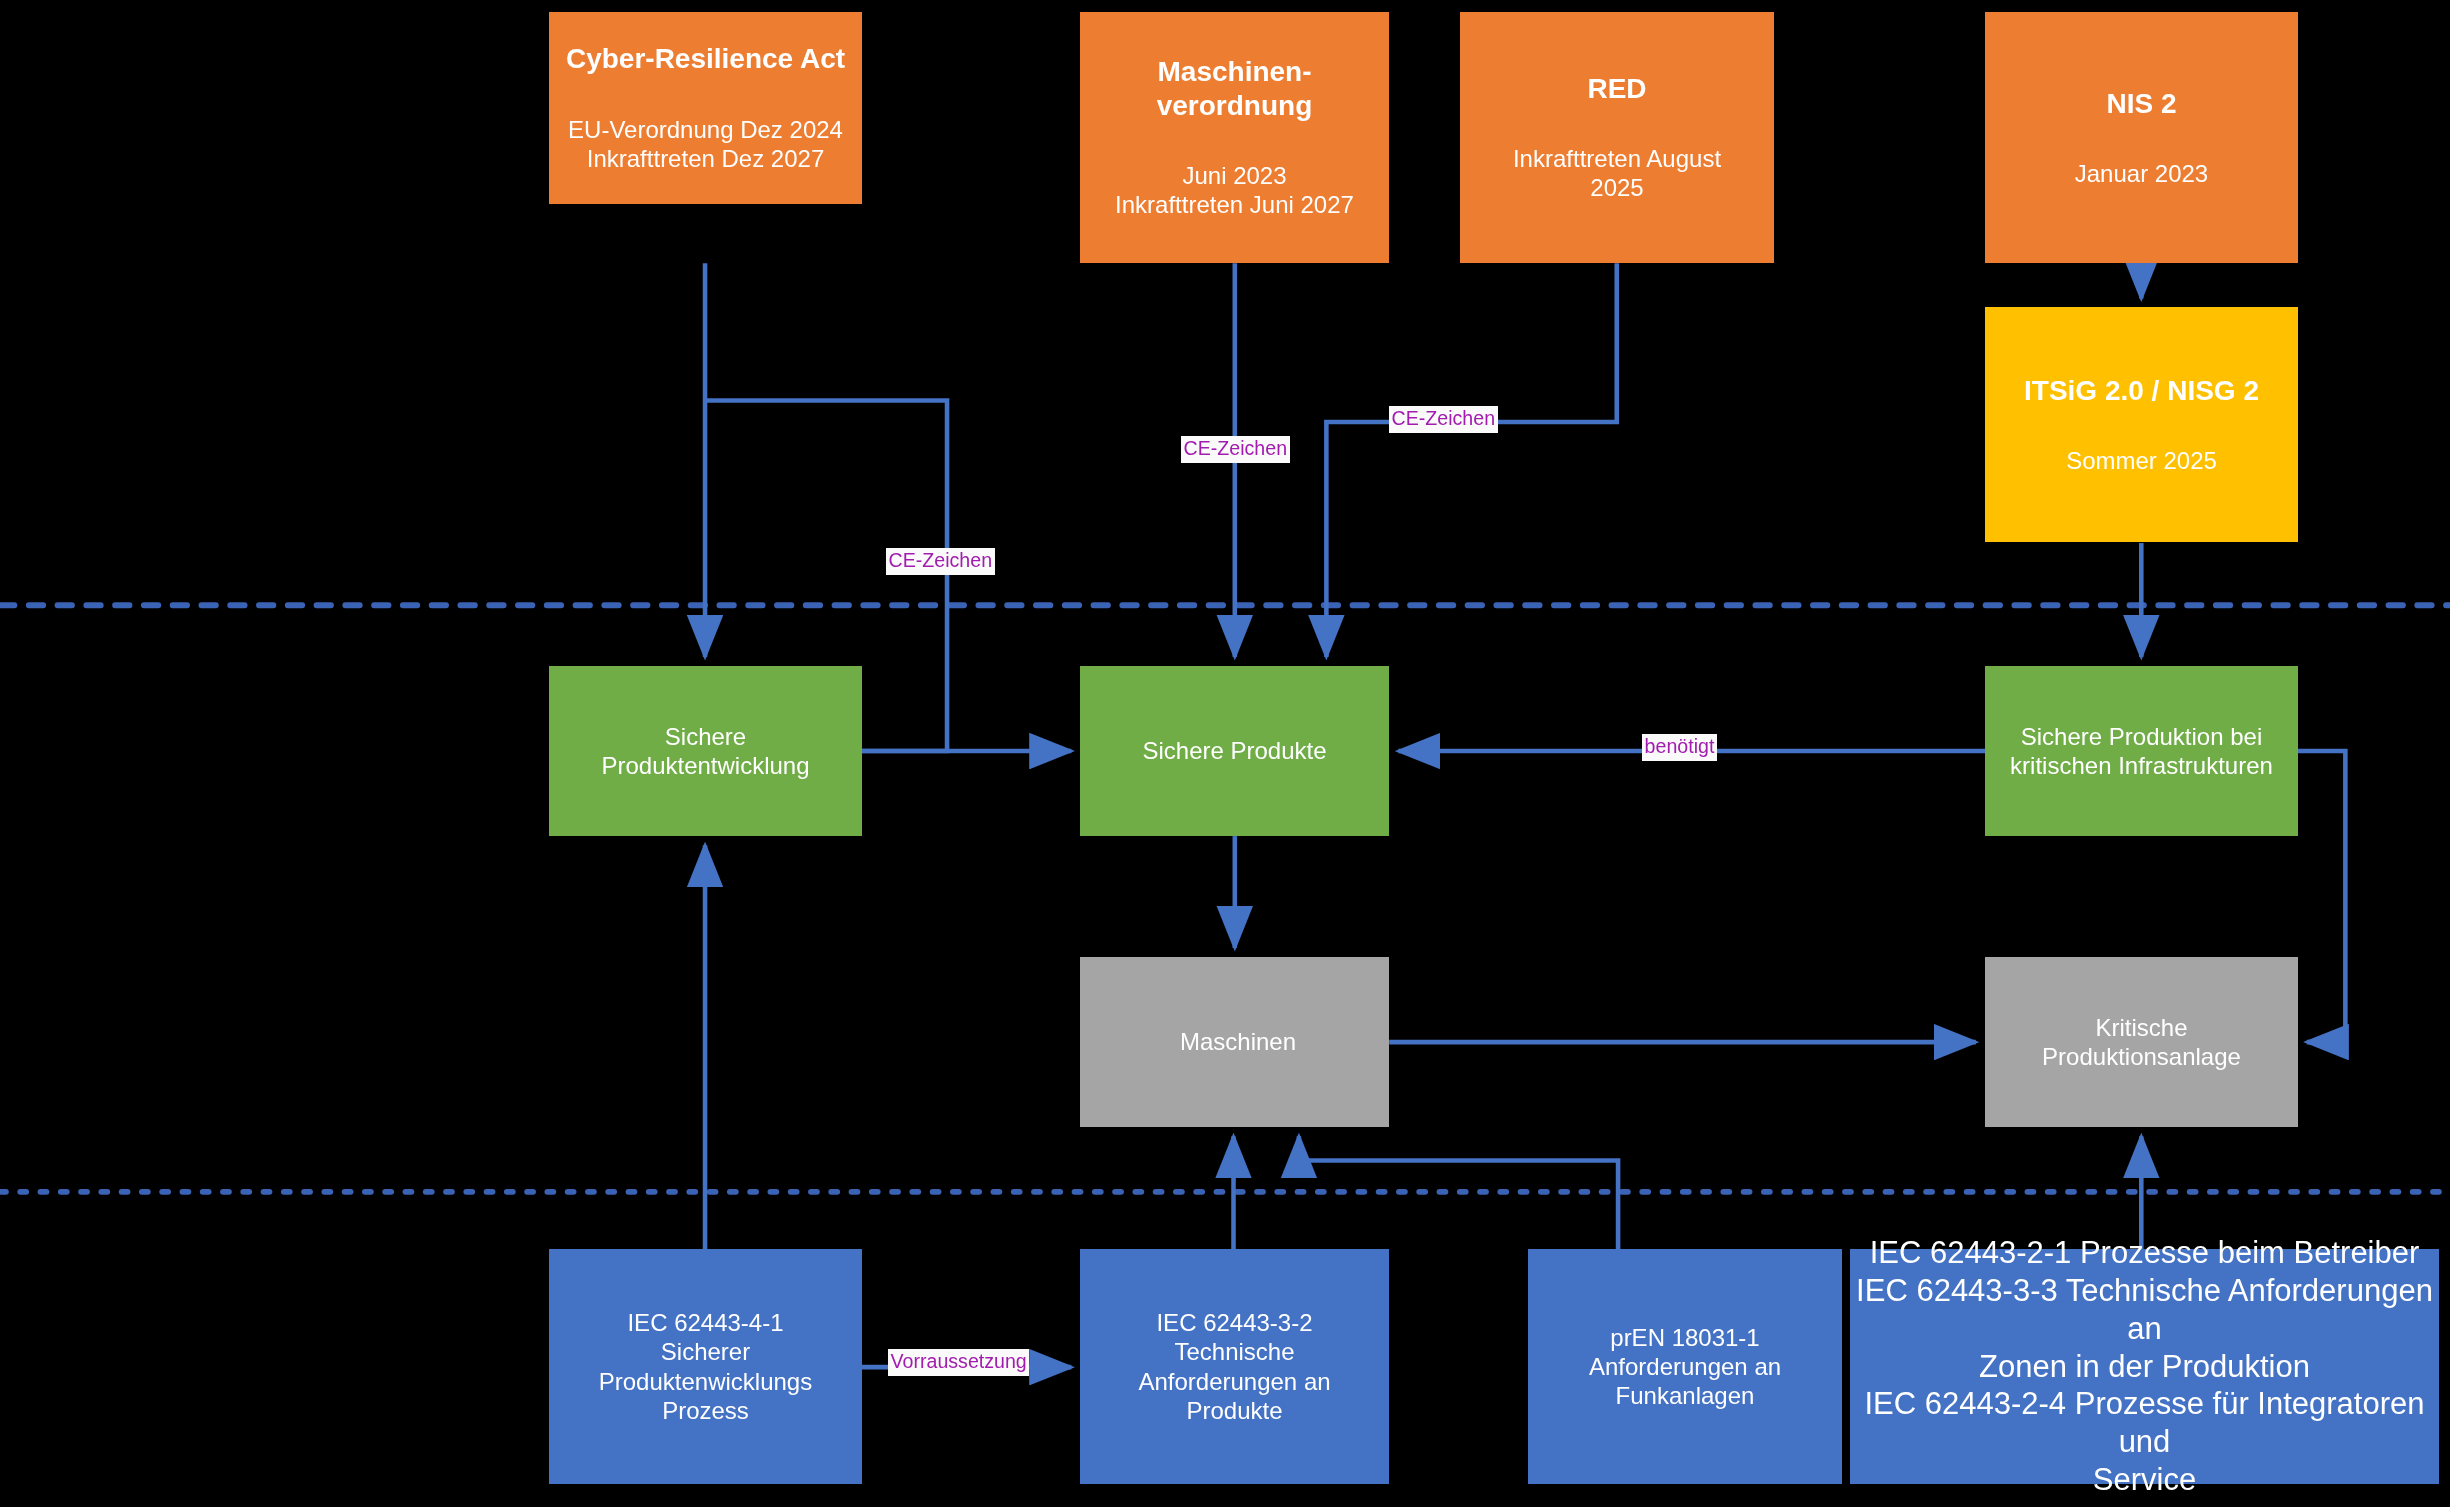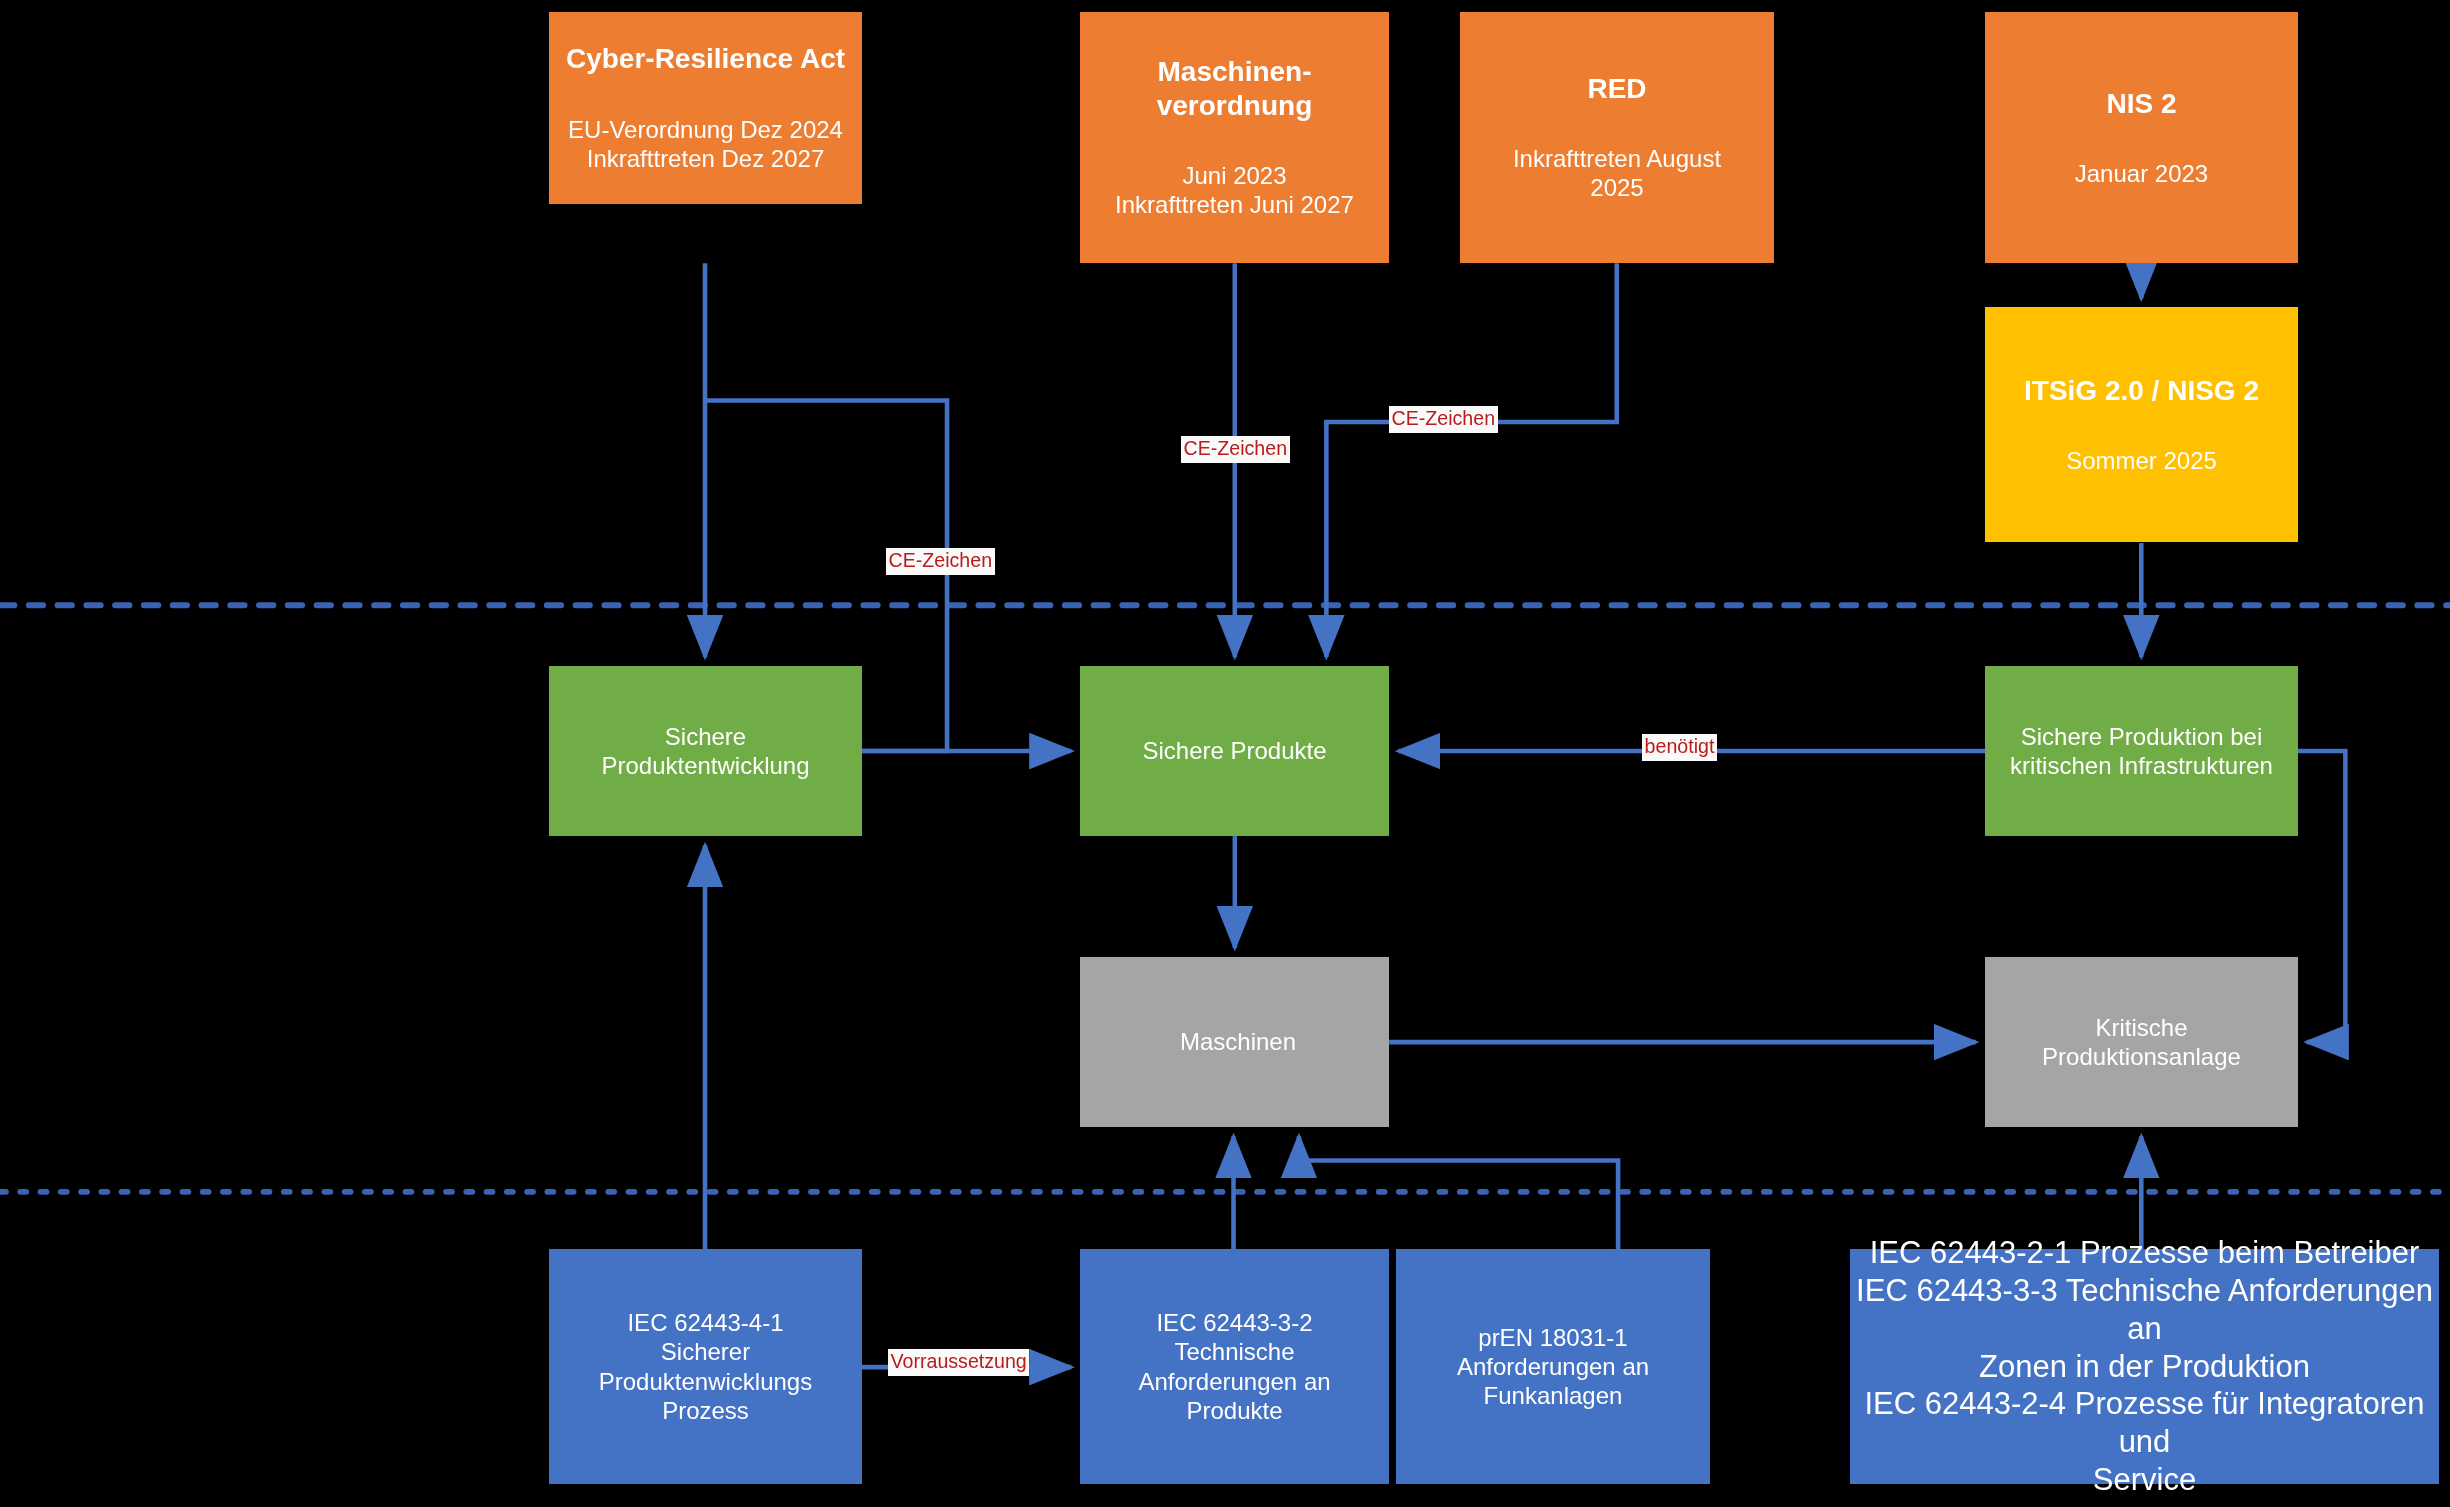--- a/index.html
+++ b/index.html
@@ -28,21 +28,21 @@
   .yellow{background:#FFC000;}
   .green{background:#70AD47;}
   .gray{background:#A5A5A5;}
   .blue{background:#4472C4;}
 
   svg#wires{position:absolute;left:0;top:0;width:2450px;height:1508px;z-index:2;}
 
   .elabel{
     position:absolute;
     background:#FAFAFA;
-    color:#b91c1c;
+    color:#a21caf;
     font-size:19.6px;
     line-height:1.0;
     padding:3.3px 2.6px 4.6px 2.6px;
     white-space:nowrap;
     z-index:8;
     font-family:"Liberation Sans", sans-serif;
   }
 
   
   #n-cra   {left:549px;  top:11.8px;   width:313px; height:192px;}
@@ -53,21 +53,21 @@
 
   #n-spe   {left:549px;  top:666px; width:313px; height:170px;}
   #n-sp    {left:1080px; top:666px; width:309px; height:170px;}
   #n-spki  {left:1985px; top:666px; width:313px; height:170px;}
 
   #n-masch {left:1080px; top:957px; width:309px; height:170px;padding-left:7px;}
   #n-kpa   {left:1985px; top:957px; width:313px; height:170px;}
 
   #n-b441  {left:549px;  top:1249px; width:313px; height:235px;}
   #n-b442  {left:1080px; top:1249px; width:309px; height:235px;}
-  #n-b18031{left:1396px; top:1249px; width:314px; height:235px;text-align:right;}
+  #n-b18031{left:1528px; top:1249px; width:314px; height:235px;text-align:right;}
   #n-b2143 {left:1850px; top:1249px; width:589px; height:235px;}
 
   
   #n-cra .ttl, #n-mvo .ttl, #n-red .ttl, #n-nis2 .ttl{font-size:28px;}
   #n-cra .sub, #n-mvo .sub, #n-red .sub, #n-nis2 .sub{font-size:24px;}
   #n-itsig .ttl{font-size:28px;}
   #n-itsig .sub{font-size:24px;}
   #n-cra .gap, #n-mvo .gap, #n-red .gap, #n-nis2 .gap, #n-itsig .gap{height:38px;}
 
   .green .sub, .gray .sub{font-size:24px;}

